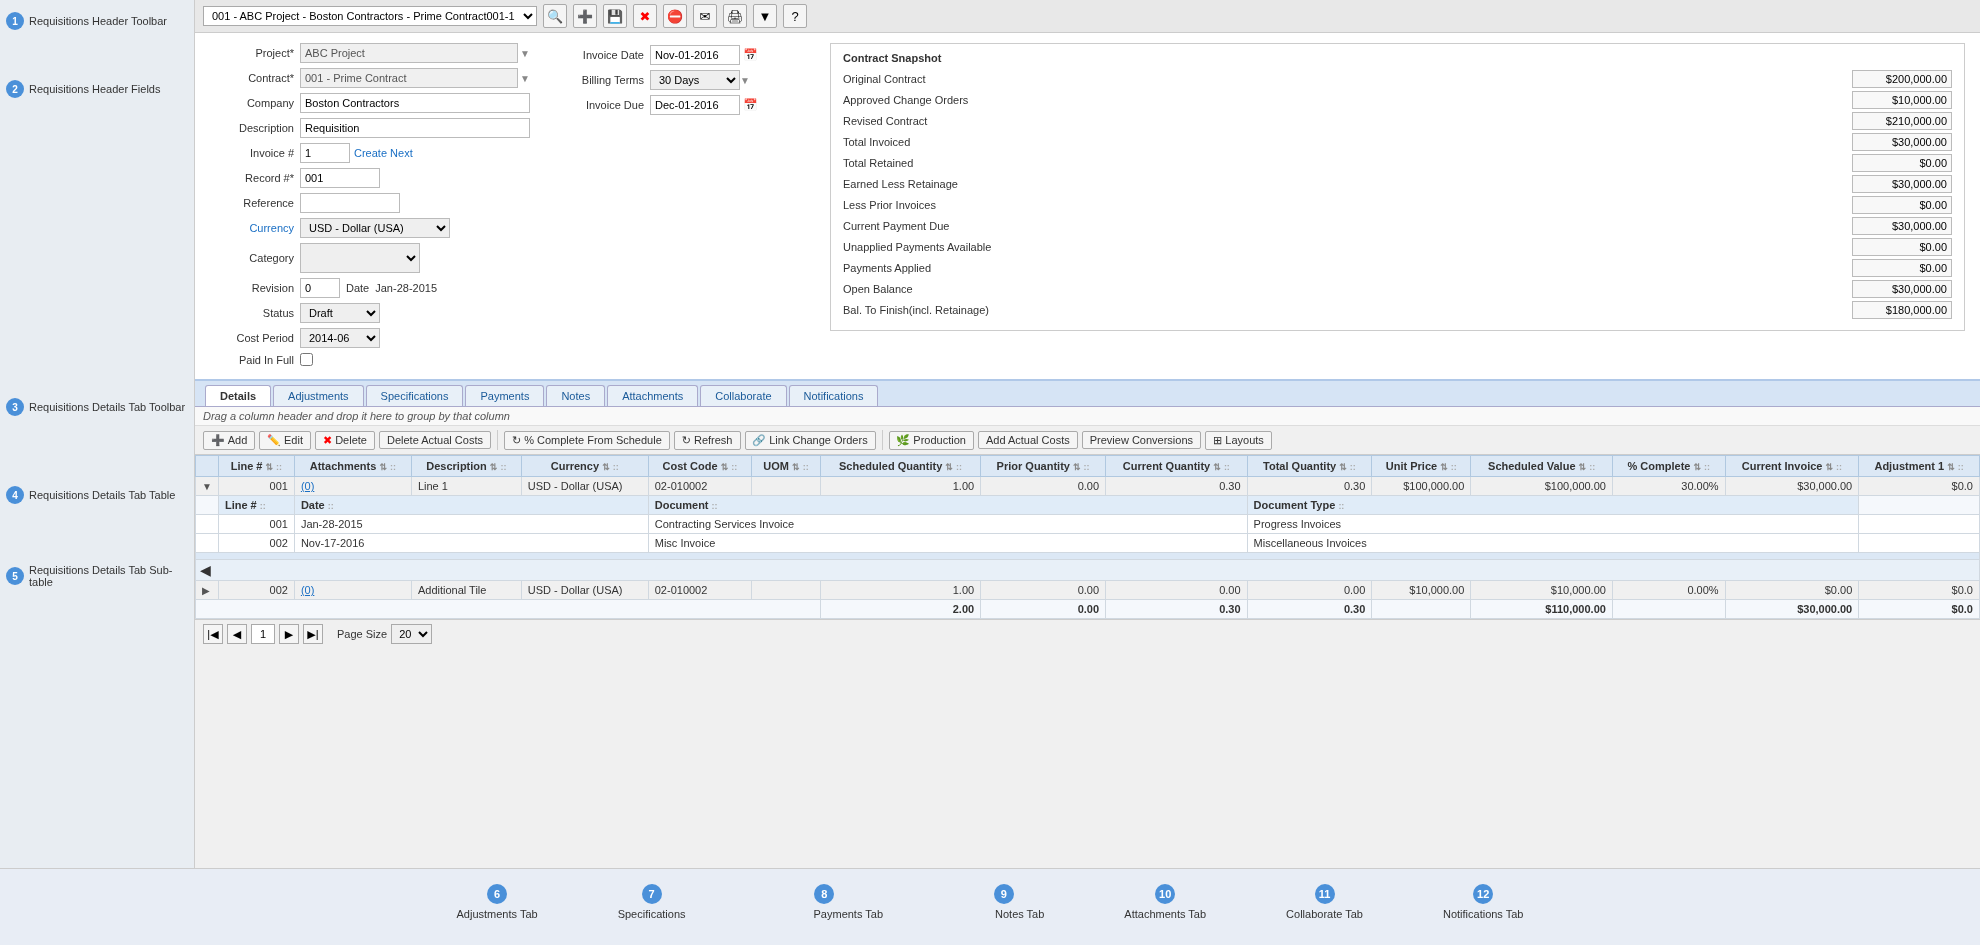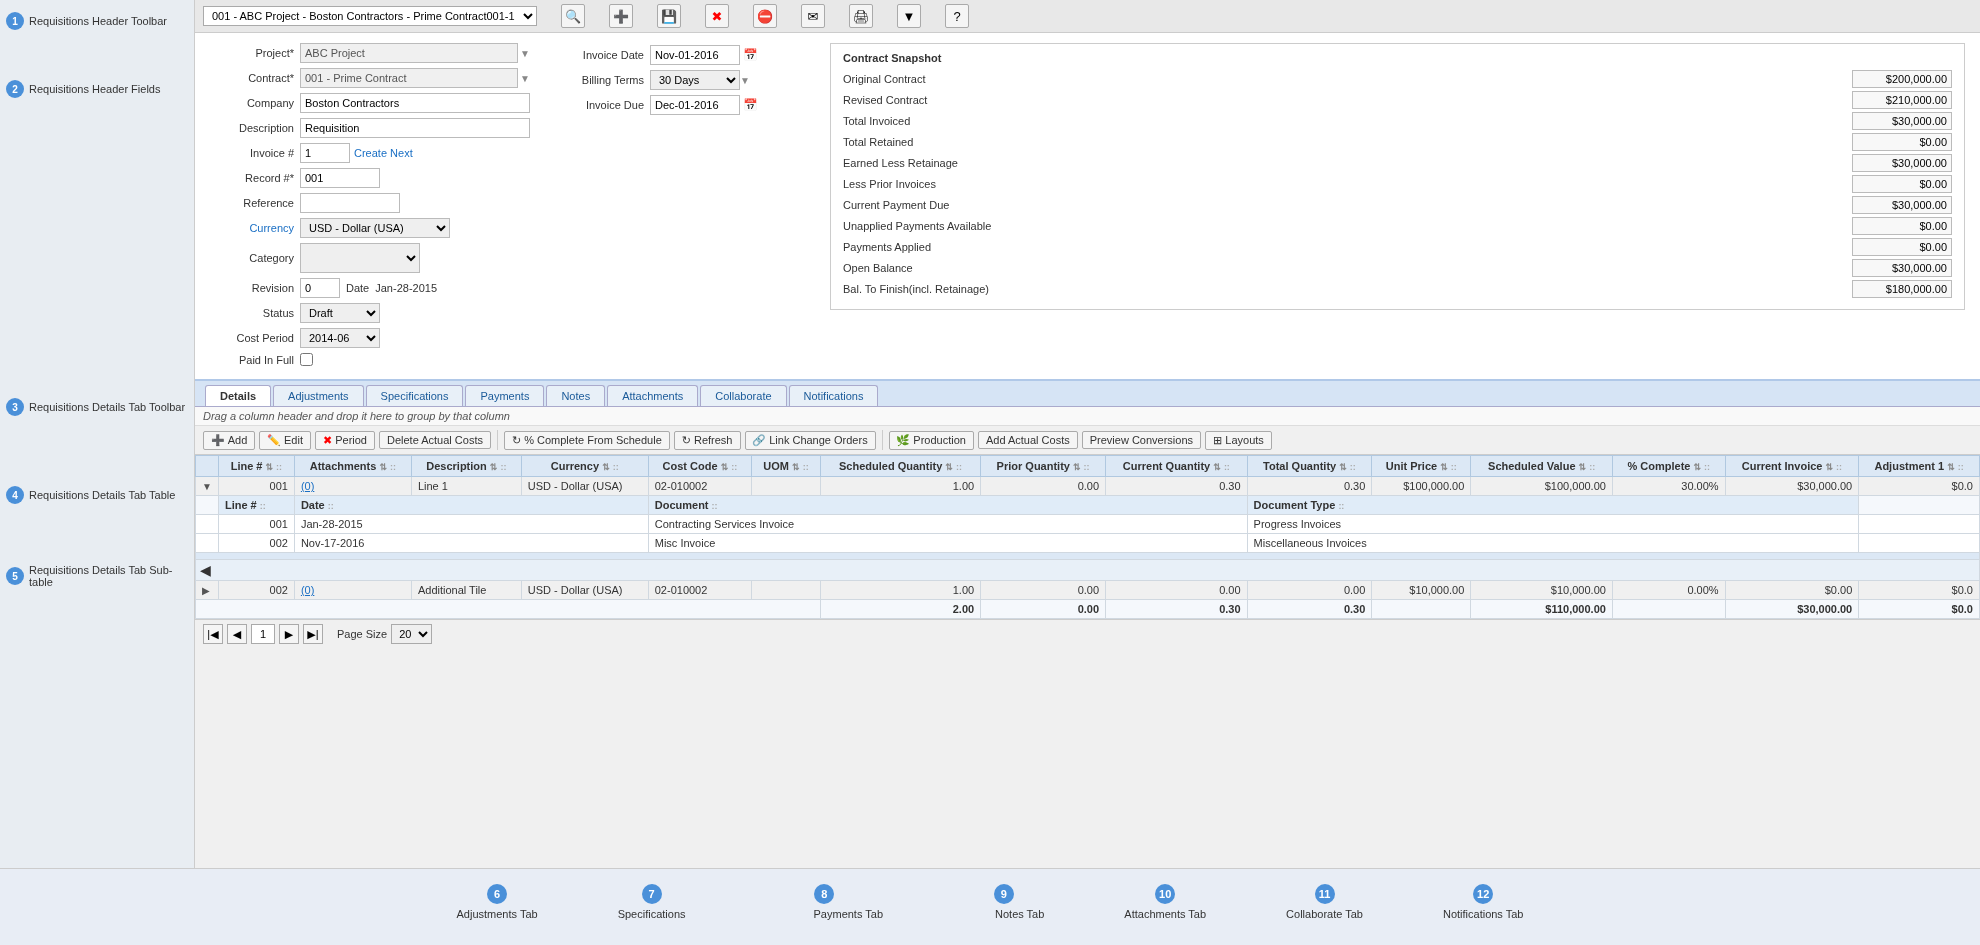--- a/index.html
+++ b/index.html
@@ -5,21 +5,21 @@
     * { box-sizing: border-box; margin: 0; padding: 0; }
     body { font-family: Arial, sans-serif; font-size: 11px; background: #f0f0f0; color: #333; }
 
     
     .header-toolbar {
       background: #e8e8e8;
       border-bottom: 1px solid #ccc;
       padding: 4px 8px;
       display: flex;
       align-items: center;
-      gap: 24px;
+      gap: 6px;
     }
     .toolbar-select {
       font-size: 11px;
       padding: 2px 4px;
       border: 1px solid #aaa;
       background: white;
       min-width: 280px;
     }
     .toolbar-icon-btn {
       width: 24px; height: 24px;
@@ -417,20 +417,24 @@
 
         <div style="flex:1;">
           <div class="contract-snapshot">
             <div class="snapshot-title">Contract Snapshot</div>
             <div id="snapshot-rows-container">
                 <div class="snapshot-row">
       <span class="snapshot-label">Original Contract</span>
       <input type="text" class="snapshot-value" value="$200,000.00" readonly="" style="">
     </div>
                 <div class="snapshot-row">
+      <span class="snapshot-label">Approved Change Orders</span>
+      <input type="text" class="snapshot-value" value="$10,000.00" readonly="" style="">
+    </div>
+                <div class="snapshot-row">
       <span class="snapshot-label">Revised Contract</span>
       <input type="text" class="snapshot-value" value="$210,000.00" readonly="" style="">
     </div>
                 <div class="snapshot-row">
       <span class="snapshot-label">Total Invoiced</span>
       <input type="text" class="snapshot-value" value="$30,000.00" readonly="" style="">
     </div>
                 <div class="snapshot-row">
       <span class="snapshot-label">Total Retained</span>
       <input type="text" class="snapshot-value" value="$0.00" readonly="" style="">
@@ -484,21 +488,21 @@
         <button class="dt-btn">
           <span style="color:green;">➕</span>
           <span>Add</span>
         </button>
         <button class="dt-btn">
           <span>✏️</span>
           <span>Edit</span>
         </button>
         <button class="dt-btn">
           <span style="color:red;">✖</span>
-          <span>Period</span>
+          <span>Delete</span>
         </button>
         <button class="dt-btn">
           <span>Delete Actual Costs</span>
         </button>
         <div class="dt-separator"></div>
         <button class="dt-btn">
           <span>↻</span>
           <span>% Complete From Schedule</span>
         </button>
         <button class="dt-btn">

